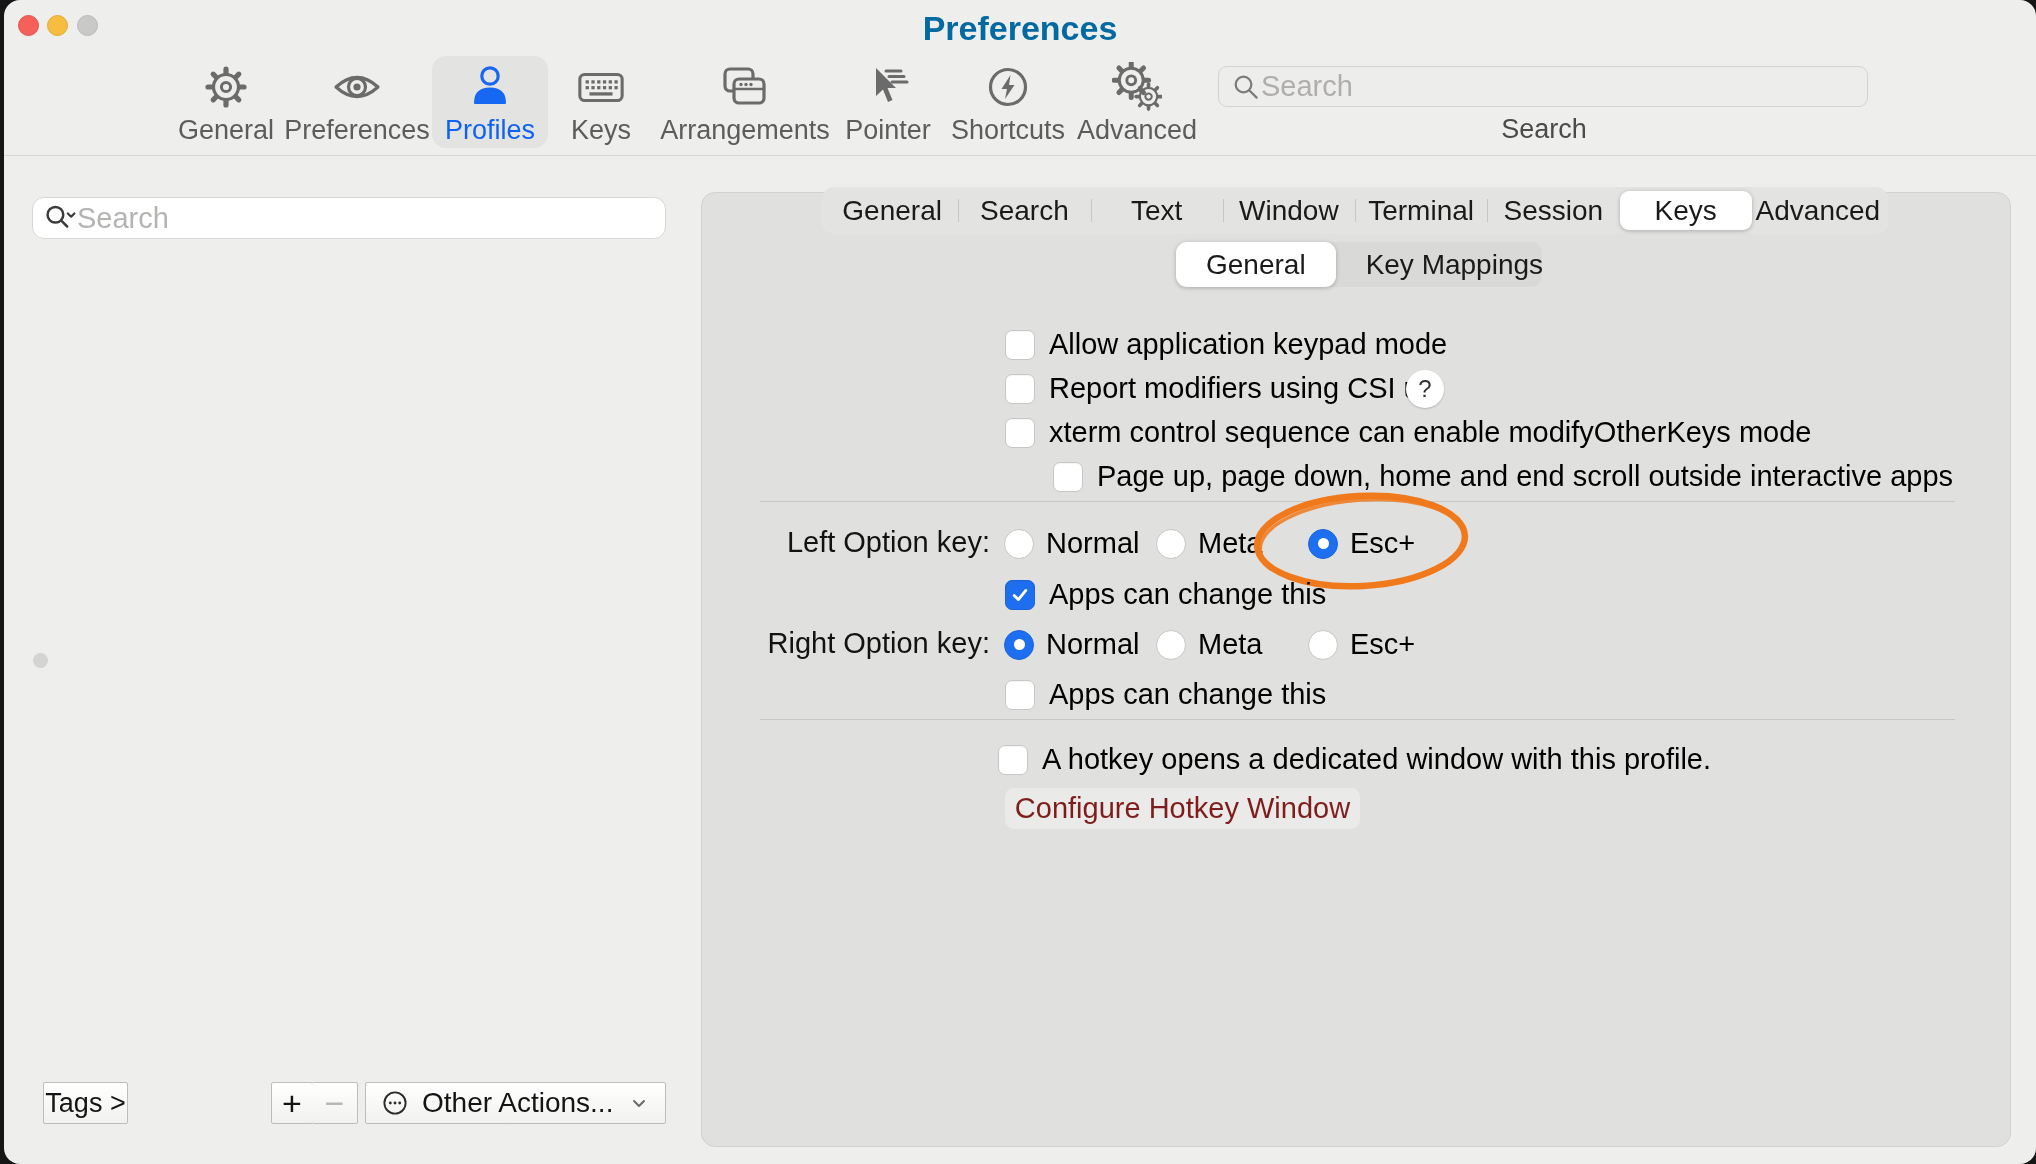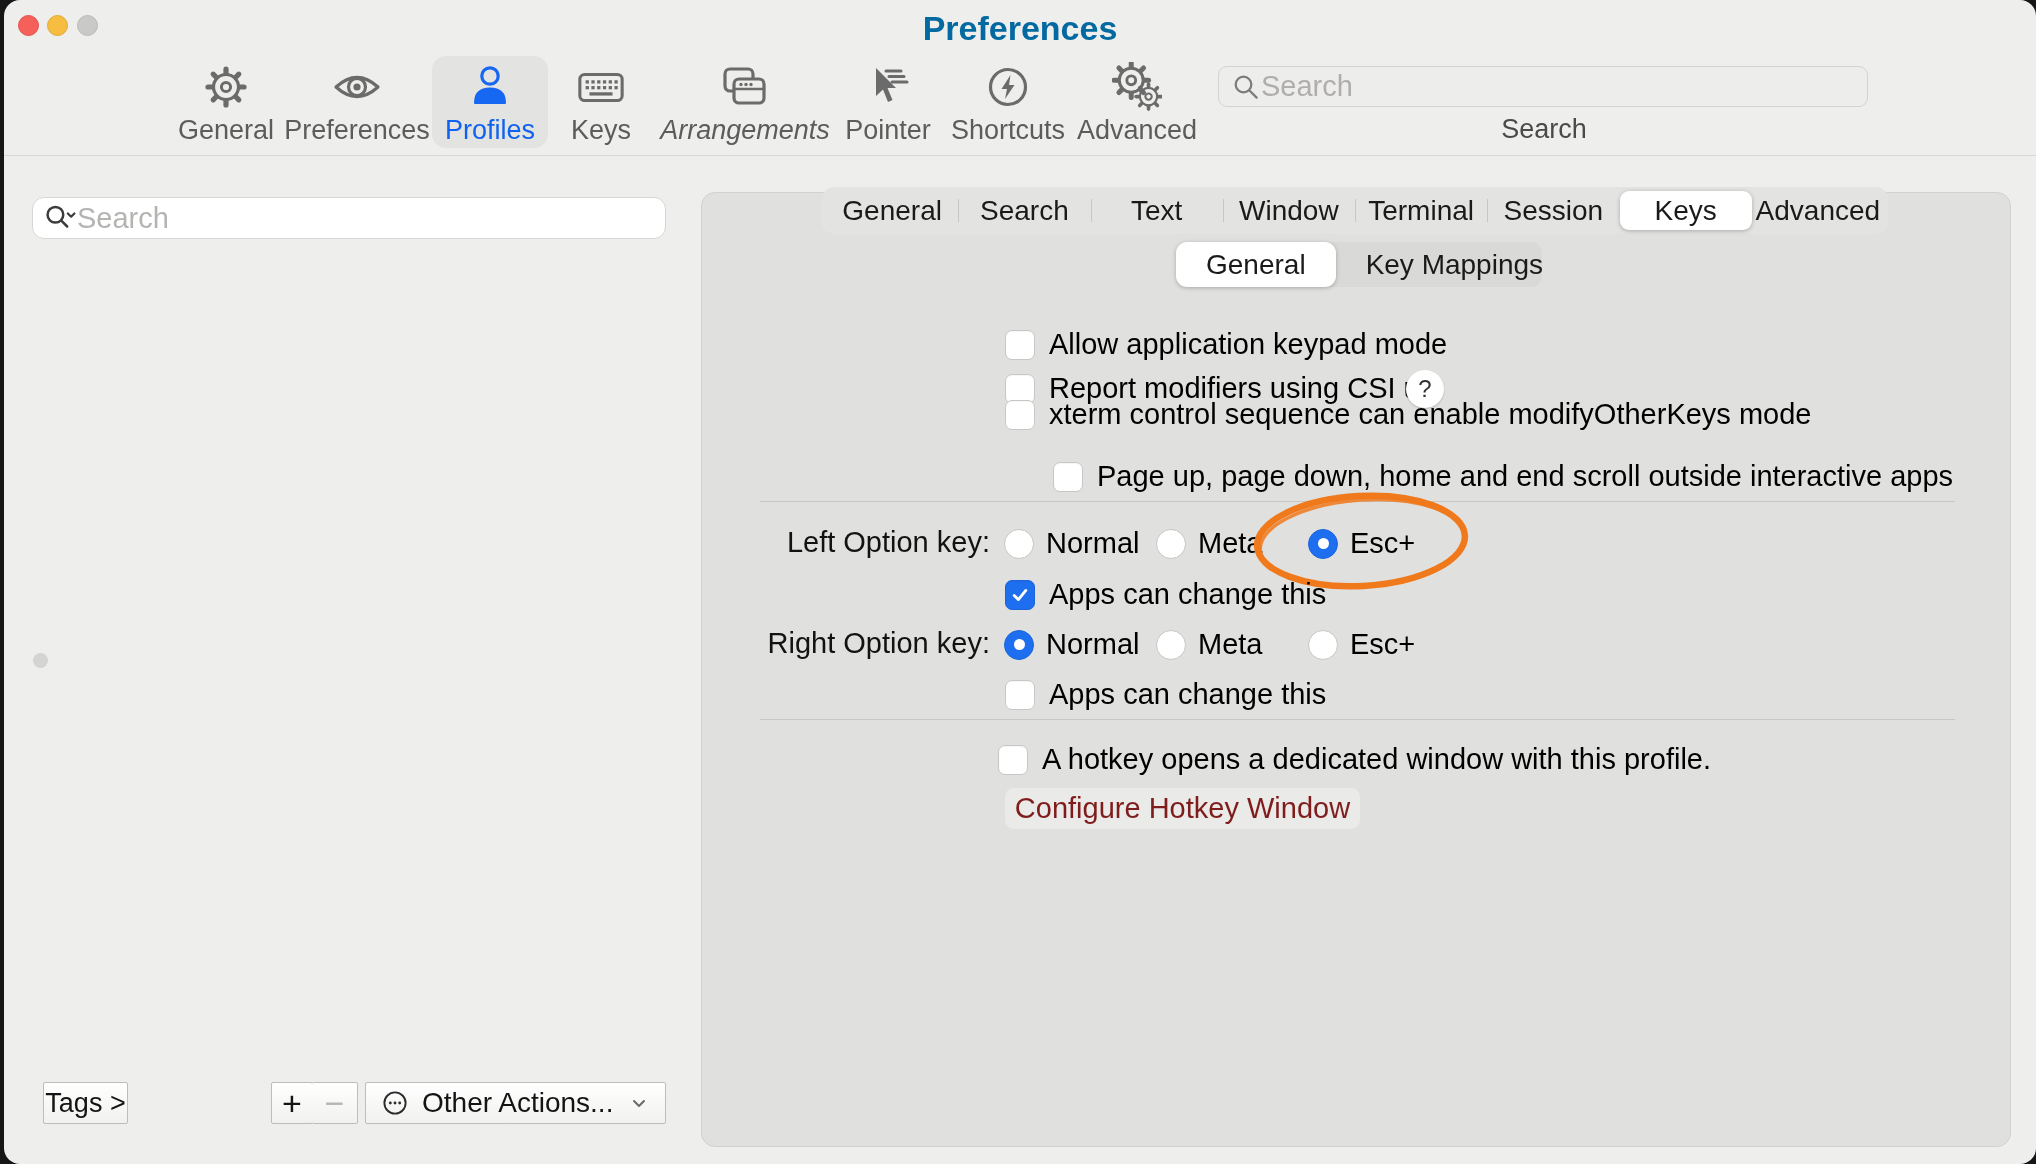--- a/index.html
+++ b/index.html
@@ -154,21 +154,21 @@
               <rect x="28" y="23" width="3.4" height="3.4"></rect>
               <rect x="34" y="23" width="3.4" height="3.4"></rect>
               <rect x="40" y="23" width="3.4" height="3.4"></rect>
             <rect x="14" y="29.5" width="24" height="3.4"></rect>
           </g>
         </svg>
       </span>
       <span class="tlabel">Keys</span>
     </div>
 
-    <div class="tb-item" style="left:650px;width:182px;font-style:italic;">
+    <div class="tb-item" style="left:650px;width:182px;">
       <span class="ticon">
         <svg class="ico" width="50" height="48" viewBox="0 0 50 48">
           <rect x="5" y="6" width="28" height="22" rx="5" stroke-width="3.2"></rect>
           <rect x="14" y="16" width="30" height="24" rx="5" stroke-width="3.2" fill="#eeeeec"></rect>
           <g fill="#6b6b6b" stroke="none">
             <circle cx="21" cy="21.5" r="1.7"></circle>
               <circle cx="26" cy="21.5" r="1.7"></circle>
               <circle cx="31" cy="21.5" r="1.7"></circle>
           </g>
           <line x1="14" y1="26" x2="44" y2="26" stroke-width="2.6"></line>
@@ -283,21 +283,21 @@
       <span class="checkbox"></span>
       <span class="clabel">Allow application keypad mode</span>
     </div>
     <div class="crow" style="left:303px;top:179px;">
       <span class="checkbox"></span>
       <span class="clabel">Report modifiers using CSI u</span>
     </div>
     <div class="help-btn">
         <span>?</span>
       </div>
-    <div class="crow" style="left:303px;top:205px;">
+    <div class="crow" style="left:303px;top:223px;">
       <span class="checkbox"></span>
       <span class="clabel">xterm control sequence can enable modifyOtherKeys mode</span>
     </div>
     <div class="crow" style="left:303px;top:267px;padding-left:48px;">
       <span class="checkbox"></span>
       <span class="clabel">Page up, page down, home and end scroll outside interactive apps</span>
     </div>
 
     <div class="divider" style="top:308px;"></div>
 

